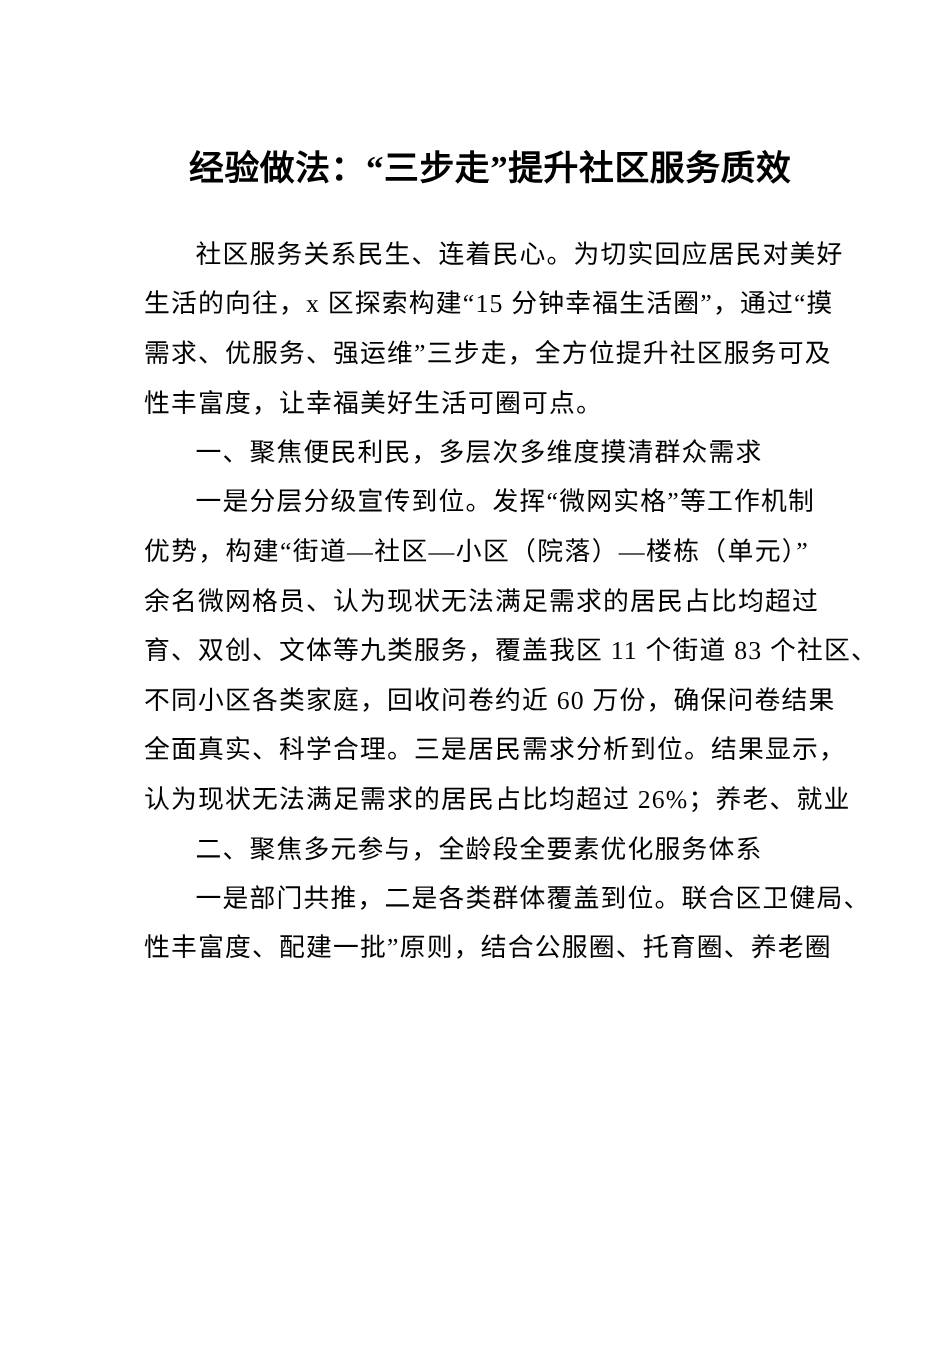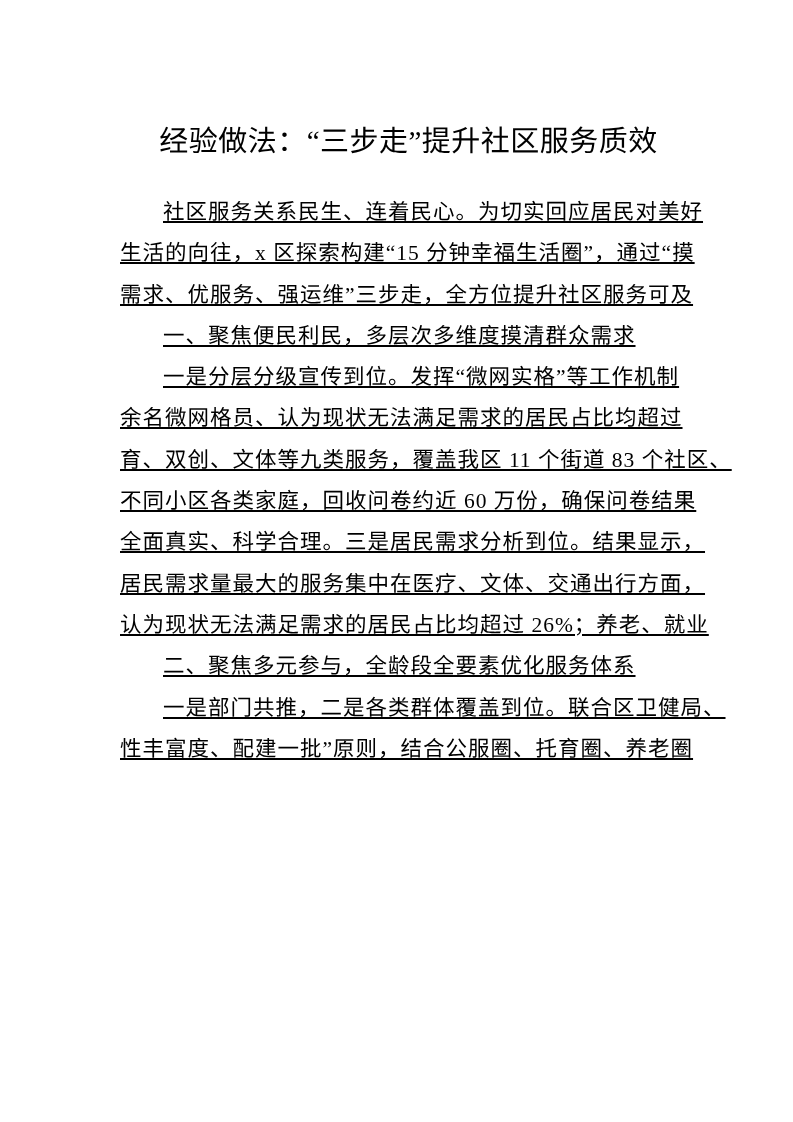--- a/index.html
+++ b/index.html
@@ -15,29 +15,28 @@
     overflow: hidden;
     color: #000000;
     font-family: "Liberation Serif", "DejaVu Serif", serif;
   }
   .doc-title {
     margin: 0;
     padding: 121px 60px 0 84px;
     text-align: center;
     font-size: 29px;
     line-height: 40px;
-    font-weight: 400;
+    font-weight: 700;
     letter-spacing: 0.5px;
   }
   .doc-content {
     margin: 31px 119px 0 120px;
     font-size: 21.5px;
     line-height: 41.3px;
     letter-spacing: 1px;
-    text-decoration: underline;
   }
   .line {
     text-align: justify;
     text-align-last: justify;
     text-justify: inter-character;
     white-space: nowrap;
   }
   .line.para-first {
     text-indent: 2em;
   }
@@ -47,25 +46,26 @@
 </style>
 </head>
 <body>
 
 <div class="page">
   <h1 class="doc-title">经验做法：“三步走”提升社区服务质效</h1>
   <div class="doc-content">
       <div class="line para-first">社区服务关系民生、连着民心。为切实回应居民对美好</div>
       <div class="line">生活的向往，x 区探索构建“15 分钟幸福生活圈”，通过“摸</div>
       <div class="line">需求、优服务、强运维”三步走，全方位提升社区服务可及</div>
+      <div class="line para-last">性丰富度，让幸福美好生活可圈可点。</div>
       <div class="line para-first para-last">一、聚焦便民利民，多层次多维度摸清群众需求</div>
       <div class="line para-first">一是分层分级宣传到位。发挥“微网实格”等工作机制</div>
+      <div class="line">优势，构建“街道—社区—小区（院落）—楼栋（单元）”</div>
       <div class="line">余名微网格员、认为现状无法满足需求的居民占比均超过</div>
       <div class="line">育、双创、文体等九类服务，覆盖我区 11 个街道 83 个社区、</div>
       <div class="line">不同小区各类家庭，回收问卷约近 60 万份，确保问卷结果</div>
       <div class="line">全面真实、科学合理。三是居民需求分析到位。结果显示，</div>
-      <div class="line">居民需求量最大的服务集中在医疗、文体、交通出行方面，</div>
       <div class="line">认为现状无法满足需求的居民占比均超过 26%；养老、就业</div>
       <div class="line para-first para-last">二、聚焦多元参与，全龄段全要素优化服务体系</div>
       <div class="line para-first">一是部门共推，二是各类群体覆盖到位。联合区卫健局、</div>
       <div class="line">性丰富度、配建一批”原则，结合公服圈、托育圈、养老圈</div>
     </div>
 </div>
 
 </body></html>

